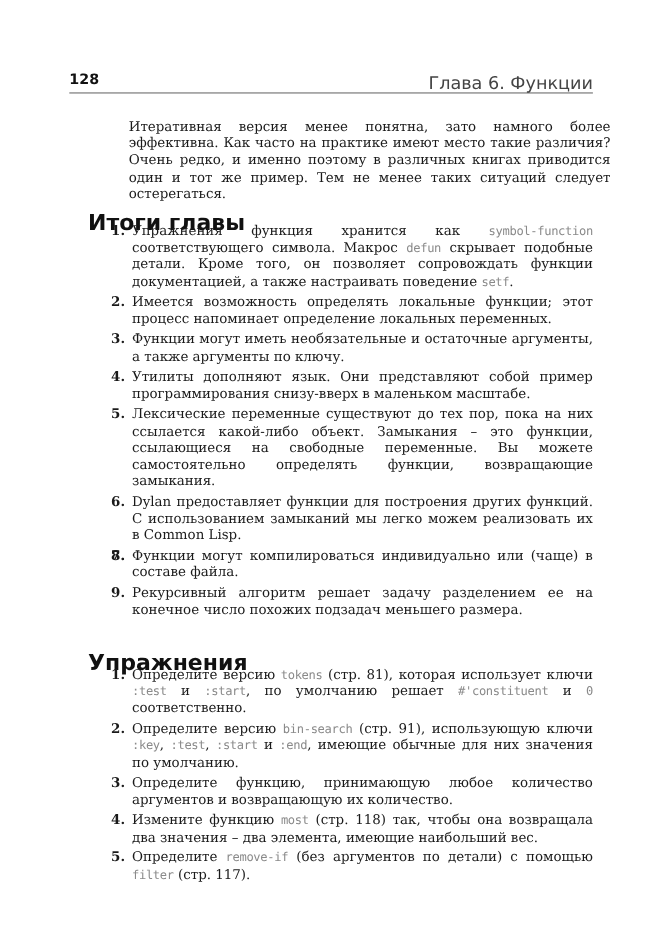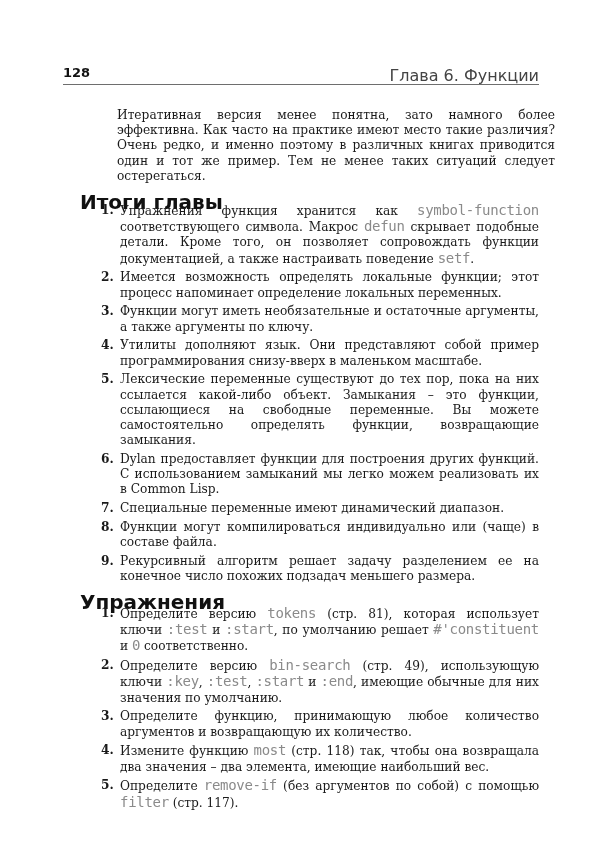--- a/index.html
+++ b/index.html
@@ -85,21 +85,21 @@
       margin-bottom: 3.6px;
     }
     .num {
       position: absolute;
       left: 0;
       top: 0;
       font-weight: bold;
     }
     .code {
       font-family: "DejaVu Sans Mono", monospace;
-      font-size: 14px;
+      font-size: 11px;
       color: #8a8a8a;
       letter-spacing: -0.3px;
     }
   </style>
 </head>
 <body>
 
 <div class="page">
 
   <div class="running-head">
@@ -131,50 +131,49 @@
     <li>
       <span class="num">5.</span>
       <span>Лексические переменные существуют до тех пор, пока на них ссылается какой-либо объект. Замыкания – это функции, ссылающиеся на свободные переменные. Вы можете самостоятельно определять функции, возвращающие замыкания.</span>
     </li>
     <li>
       <span class="num">6.</span>
       <span>Dylan предоставляет функции для построения других функций. С использованием замыканий мы легко можем реализовать их в Common Lisp.</span>
     </li>
     <li>
       <span class="num">7.</span>
-      <span>Специальные переменные имеют динамический диапазон.</span>
     </li>
     <li>
       <span class="num">8.</span>
       <span>Функции могут компилироваться индивидуально или (чаще) в составе файла.</span>
     </li>
     <li>
       <span class="num">9.</span>
       <span>Рекурсивный алгоритм решает задачу разделением ее на конечное число похожих подзадач меньшего размера.</span>
     </li>
   </ol>
 
   <h2 class="h-exercises">Упражнения</h2>
 
   <ol class="body-text exercise-list">
     <li>
       <span class="num">1.</span>
       <span><span>Определите версию </span><span class="code">tokens</span><span> (стр. 81), которая использует ключи </span><span class="code">:test</span><span> и </span><span class="code">:start</span><span>, по умолчанию решает </span><span class="code">#'constituent</span><span> и </span><span class="code">0</span><span> соответственно.</span></span>
     </li>
     <li>
       <span class="num">2.</span>
-      <span><span>Определите версию </span><span class="code">bin-search</span><span> (стр. 49), использующую ключи </span><span class="code">:key</span><span>, </span><span class="code">:test</span><span>, </span><span class="code">:start</span><span> и </span><span class="code">:end</span><span>, имеющие обычные для них значения по умолчанию.</span></span>
+      <span><span>Определите версию </span><span class="code">bin-search</span><span> (стр. 91), использующую ключи </span><span class="code">:key</span><span>, </span><span class="code">:test</span><span>, </span><span class="code">:start</span><span> и </span><span class="code">:end</span><span>, имеющие обычные для них значения по умолчанию.</span></span>
     </li>
     <li>
       <span class="num">3.</span>
       <span>Определите функцию, принимающую любое количество аргументов и возвращающую их количество.</span>
     </li>
     <li>
       <span class="num">4.</span>
       <span><span>Измените функцию </span><span class="code">most</span><span> (стр. 118) так, чтобы она возвращала два значения – два элемента, имеющие наибольший вес.</span></span>
     </li>
     <li>
       <span class="num">5.</span>
-      <span><span>Определите </span><span class="code">remove-if</span><span> (без аргументов по собой) с помощью </span><span class="code">filter</span><span> (стр. 117).</span></span>
+      <span><span>Определите </span><span class="code">remove-if</span><span> (без аргументов по детали) с помощью </span><span class="code">filter</span><span> (стр. 117).</span></span>
     </li>
   </ol>
 
 </div>
 
 </body></html>

